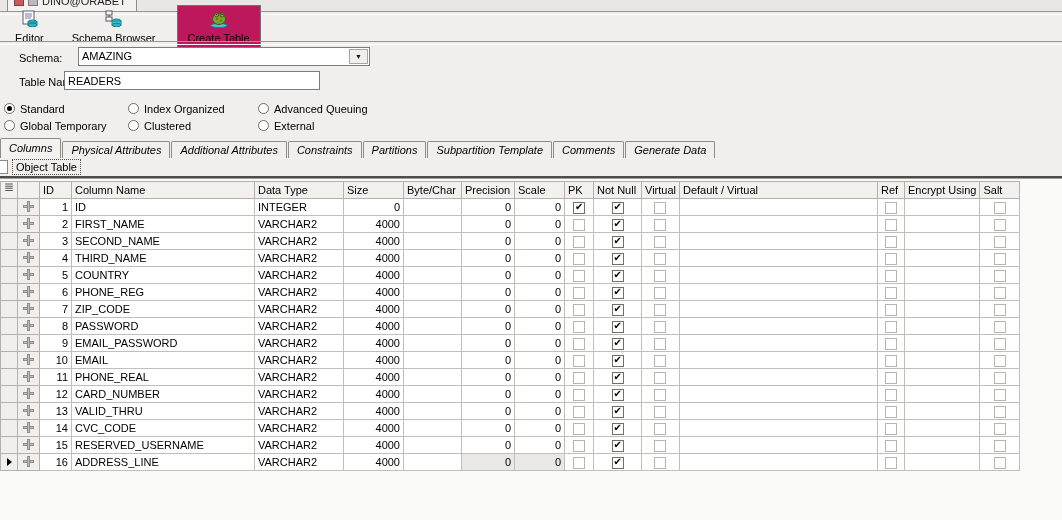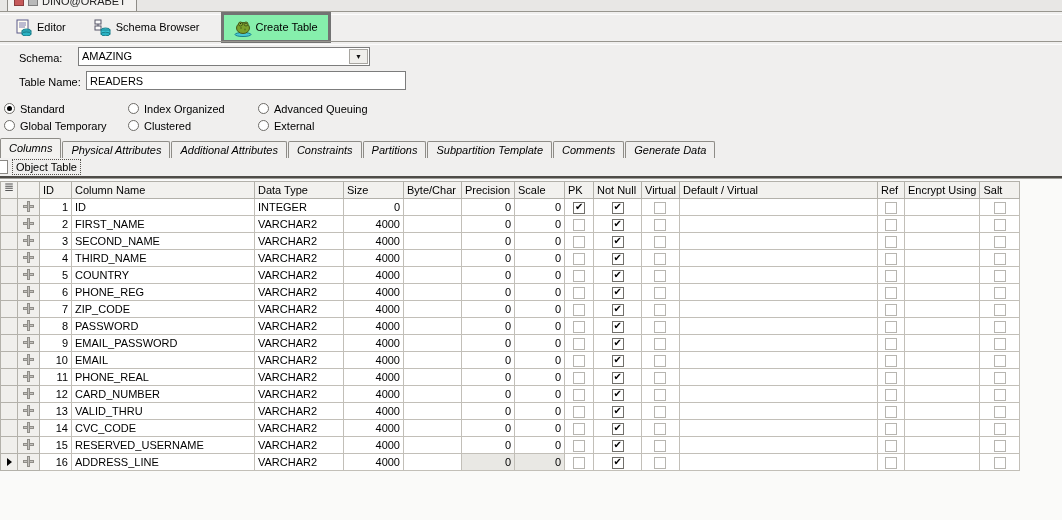--- a/index.html
+++ b/index.html
@@ -9,33 +9,33 @@
   #toptab-area{position:absolute;left:0;top:0;width:1062px;height:11px;overflow:hidden;background:#e8e7e5;}
   .top-tab{position:absolute;left:7px;top:-11px;height:22px;display:flex;align-items:center;gap:4px;
            padding:0 10px 0 6px;background:#f3f2f0;border:1px solid #8e8c87;border-bottom:none;}
   .mini-ico{width:8px;height:8px;display:inline-block;}
   #toptab-area .t1{background:#c65a5a;border:1px solid #8a3d3d;}
   #toptab-area .t2{background:#b9b9b9;border:1px solid #7d7d7d;}
   .top-tab span.lbl{font-size:11px;color:#222;}
   #toptab-line{position:absolute;left:0;top:11px;width:1062px;height:2px;border-top:1px solid #98968f;border-bottom:1px solid #fcfcfc;}
   
   #toolbar{position:absolute;left:0;top:13px;width:1062px;height:28px;display:flex;align-items:center;padding-left:8px;box-sizing:border-box;gap:14px;}
-  .tool-btn{display:flex;align-items:center;gap:5px;padding:3px 7px;cursor:default;}
-  .tool-btn.active{background:#86efac;border:3px solid #737373;padding:4px 10px;text-align:right;}
+  .tool-btn{display:flex;align-items:center;gap:5px;padding:3px 7px;cursor:default;flex-direction:column;}
+  .tool-btn.active{background:#be185d;border:1px solid #737373;padding:4px 10px;text-align:right;}
   .tool-btn .ticon{width:17px;height:17px;display:inline-block;}
   #toolbar-line{position:absolute;left:0;top:41px;width:1062px;height:2px;border-top:1px solid #98968f;border-bottom:1px solid #fcfcfc;}
   
   .frm-label{position:absolute;left:19px;width:74px;}
   #schema-label{top:52px;}
   #tname-label{top:76px;}
   .combo{position:absolute;left:78px;top:47px;width:292px;height:19px;background:#fff;border:1px solid #7c7c7c;box-sizing:border-box;}
   .combo .val{position:absolute;left:3px;top:2px;}
   .combo .btn{position:absolute;right:1px;top:1px;bottom:1px;width:17px;background:#f0efec;border:1px solid #a7a5a0;
               display:flex;align-items:center;justify-content:center;font-size:7px;color:#111;}
-  .tinput{position:absolute;left:86px;top:71px;width:320px;height:19px;background:#fff;border:1px solid #7c7c7c;box-sizing:border-box;
+  .tinput{position:absolute;left:64px;top:71px;width:256px;height:19px;background:#fff;border:1px solid #7c7c7c;box-sizing:border-box;
           font-family:"Liberation Sans",sans-serif;font-size:11px;padding:0 3px;}
   
   #radio-grid{position:absolute;left:4px;top:100px;width:520px;display:grid;grid-template-columns:124px 130px 200px;grid-auto-rows:17px;}
   .radio-opt{display:flex;align-items:center;gap:5px;}
   .rdot{width:11px;height:11px;border-radius:50%;background:#fff;border:1px solid #6e6c68;box-sizing:border-box;position:relative;flex:none;}
   .rdot.sel::after{content:"";position:absolute;left:2px;top:2px;width:5px;height:5px;border-radius:50%;background:#000;}
   
   #tab-strip{position:absolute;left:0;top:139px;height:19px;display:flex;align-items:flex-end;font-style:italic;}
   .tab{height:16px;line-height:16px;padding:0 8px;background:#f0efee;border:1px solid #8e8c87;border-bottom:none;margin-right:1px;
        border-top-left-radius:2px;border-top-right-radius:2px;}

